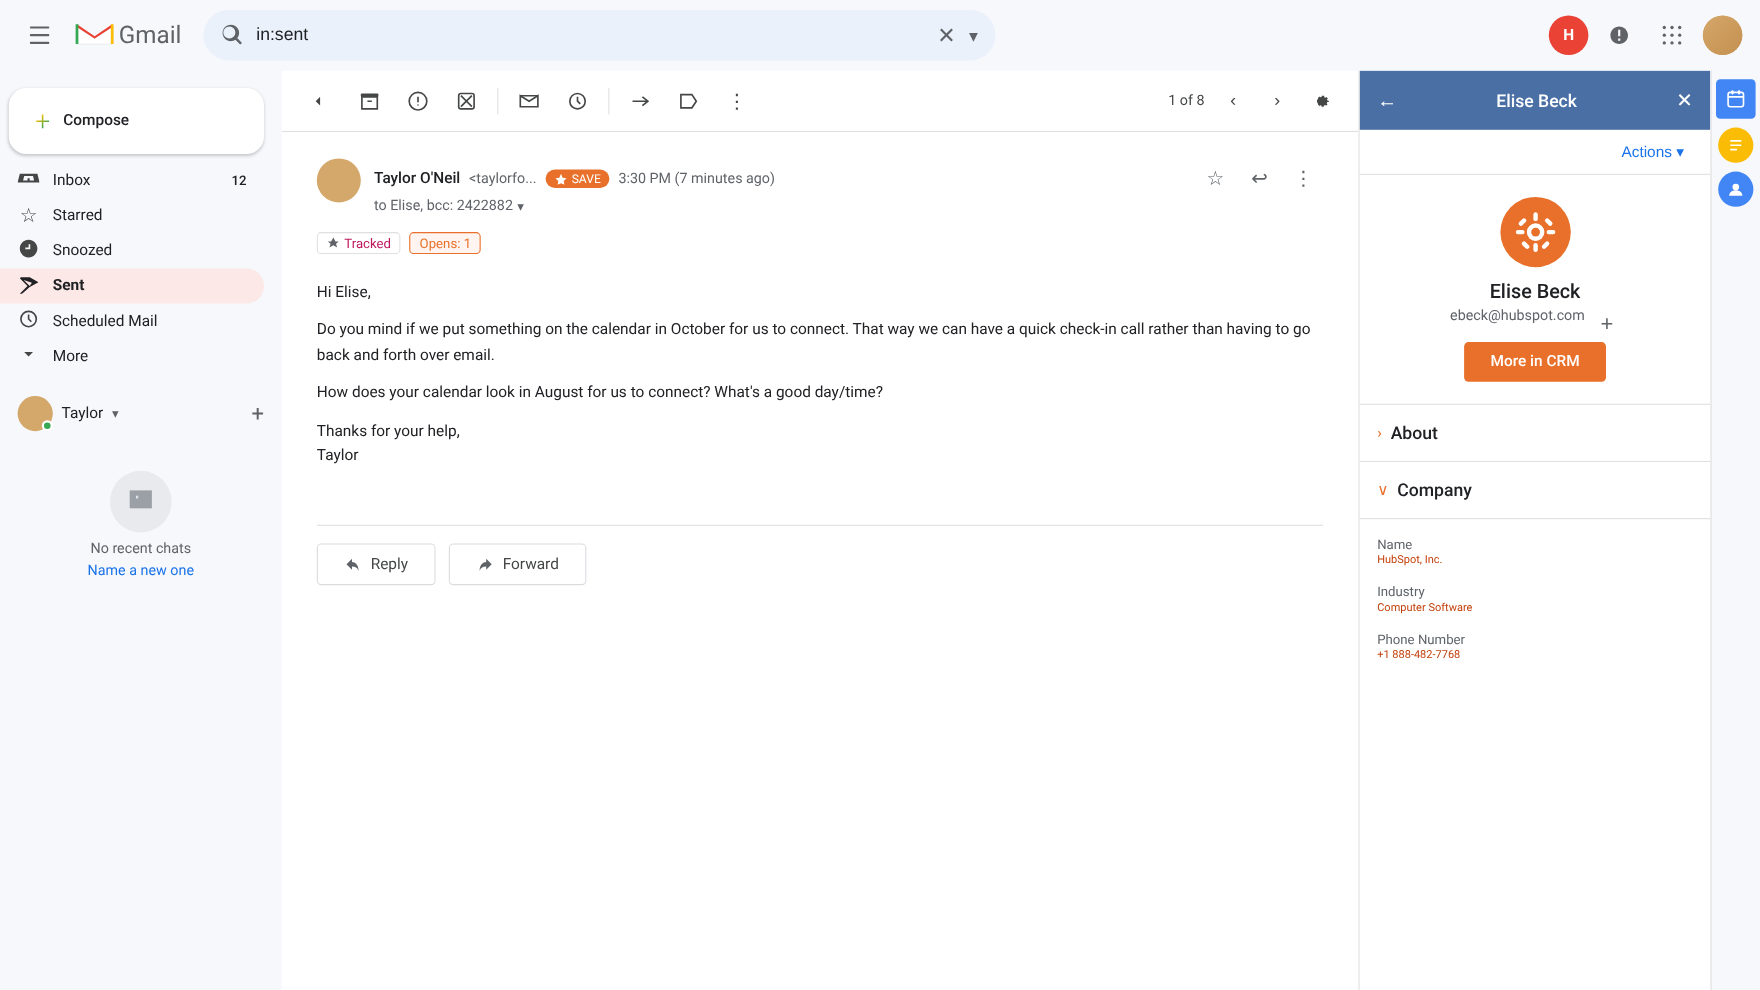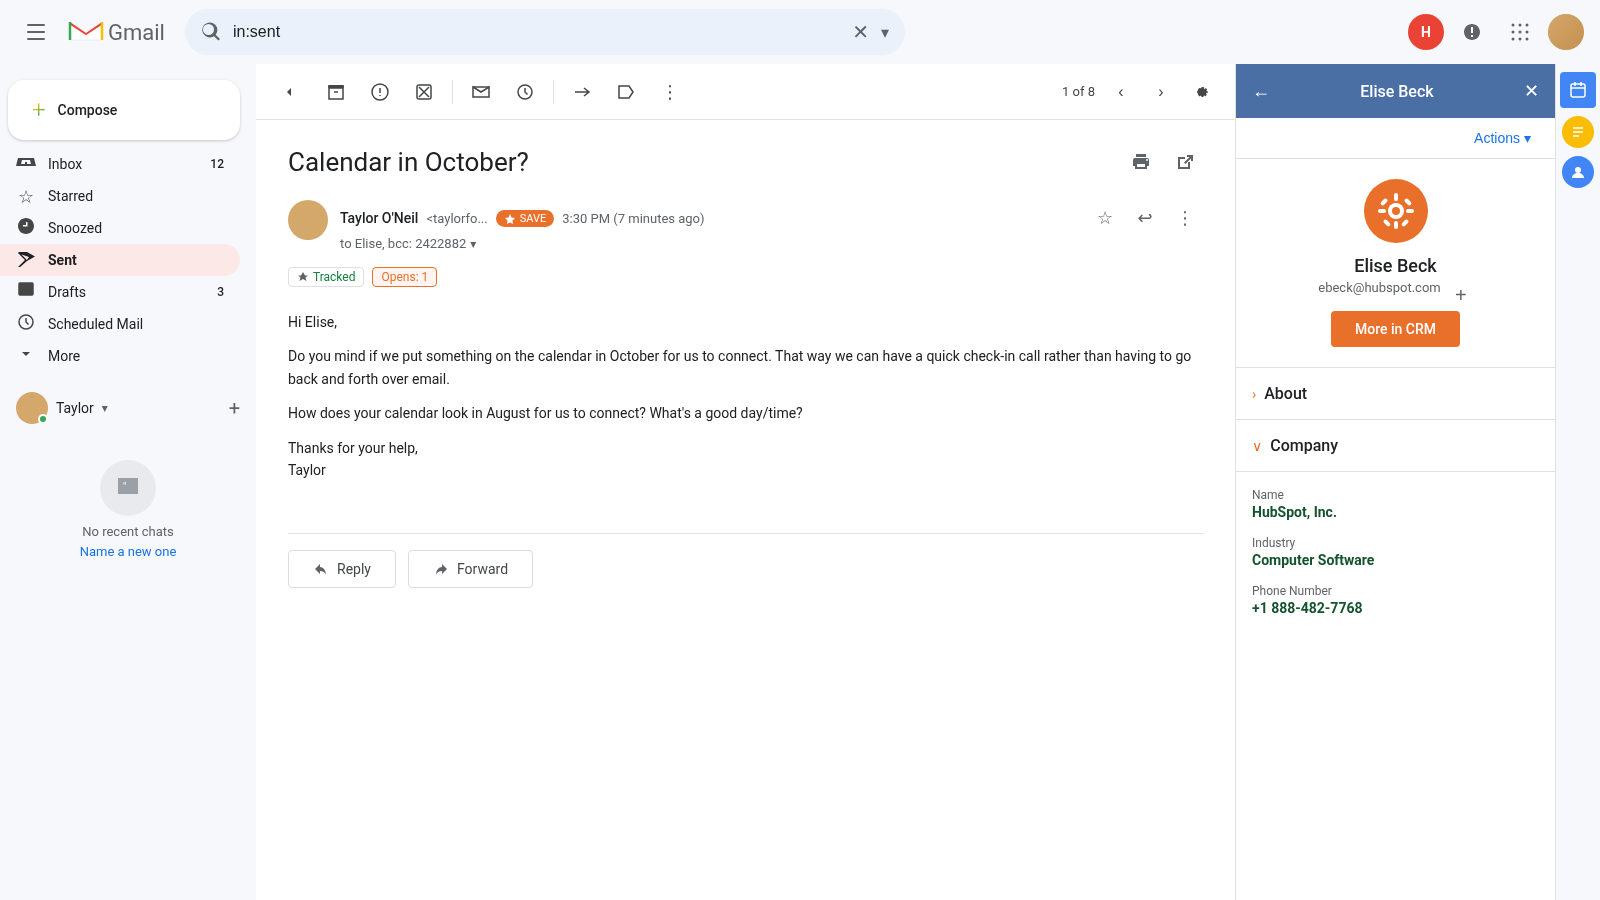--- a/index.html
+++ b/index.html
@@ -71,21 +71,21 @@
     .email-from-row { display: flex; align-items: center; gap: 8px; flex-wrap: wrap; }
     .email-from-name { font-size: 14px; font-weight: 500; color: #202124; }
     .save-badge { background: #e8702a; color: white; font-size: 11px; padding: 2px 8px; border-radius: 12px; display: flex; align-items: center; gap: 4px; cursor: pointer; }
     .email-time { font-size: 13px; color: #5f6368; }
     .email-actions { display: flex; gap: 4px; margin-left: auto; }
     .email-action-btn { width: 36px; height: 36px; border: none; background: none; cursor: pointer; border-radius: 50%; display: flex; align-items: center; justify-content: center; color: #5f6368; font-size: 18px; }
     .email-to { font-size: 13px; color: #5f6368; display: flex; align-items: center; gap: 4px; }
     .email-to-dropdown { cursor: pointer; color: #5f6368; font-size: 12px; }
 
     .tracking-badges { display: flex; gap: 8px; margin: 8px 0; }
-    .tracked-badge { border: 1px solid #e0e0e0; border-radius: 4px; padding: 2px 8px; font-size: 12px; color: #15803d; display: flex; align-items: center; gap: 4px; }
+    .tracked-badge { border: 1px solid #e0e0e0; border-radius: 4px; padding: 2px 8px; font-size: 12px; color: #be185d; display: flex; align-items: center; gap: 4px; }
     .opens-badge { border: 1px solid #e8702a; border-radius: 4px; padding: 2px 8px; font-size: 12px; color: #e8702a; background: #fff4ef; text-align: center; }
 
     .email-body { font-size: 14px; line-height: 1.6; color: #202124; padding: 16px 0; }
     .email-body p { margin-bottom: 12px; }
 
     .reply-buttons { display: flex; gap: 12px; margin-top: 24px; padding: 16px 0; border-top: 1px solid #e0e0e0; }
     .reply-btn { border: 1px solid #dadce0; background: white; border-radius: 4px; padding: 10px 24px; font-size: 14px; cursor: pointer; display: flex; align-items: center; gap: 8px; color: #444746; font-family: inherit; }
 
     
     .right-panel { width: 320px; flex-shrink: 0; border-left: 1px solid #e0e0e0; display: flex; flex-direction: column; background: white; overflow-y: auto; }
@@ -104,21 +104,21 @@
     .add-contact-btn { width: 24px; height: 24px; border: none; background: none; cursor: pointer; color: #5f6368; font-size: 20px; }
     .open-crm-btn { background: #e8702a; color: white; border: none; border-radius: 4px; padding: 10px 24px; font-size: 14px; cursor: pointer; font-family: inherit; font-weight: 500; }
 
     .section-header { padding: 16px; display: flex; align-items: center; gap: 8px; cursor: pointer; border-bottom: 1px solid #e0e0e0; }
     .section-chevron { color: #e8702a; font-size: 14px; }
     .section-title { font-size: 16px; font-weight: 500; color: #202124; }
 
     .company-section { padding: 16px; }
     .company-field { margin-bottom: 16px; }
     .company-field-label { font-size: 12px; color: #5f6368; margin-bottom: 2px; }
-    .company-field-value { font-size: 14px; color: #14532d; font-weight: bold; }
+    .company-field-value { font-size: 10px; color: #c2410c; }
 
     
     .calendar-icon-btn { width: 36px; height: 36px; background: #4285f4; border-radius: 4px; display: flex; align-items: center; justify-content: center; cursor: pointer; flex-shrink: 0; }
   </style>
 </head>
 <body>
 
 <div class="topbar">
   <button class="hamburger-btn">
     <svg width="18" height="18" viewBox="0 0 18 18" fill="#5f6368">
@@ -210,30 +210,20 @@
 
     <div class="nav-item active">
       <span class="nav-icon">
         <svg width="18" height="18" viewBox="0 0 18 18" fill="#202124">
             <path d="M2.01 3L1 4l7 7-7 7 1.01 1L10 12l8-4.5L10 3 2.01 3zM10 11l-5.5-5.5 7.5 2.5-2 3z"></path>
           </svg>
       </span>
       <span class="nav-label">Sent</span>
     </div>
 
-    <div class="nav-item">
-      <span class="nav-icon">
-        <svg width="18" height="18" viewBox="0 0 18 18" fill="#444746">
-            <path d="M2 2h14v12H2V2zm0 0v12M12 2l-4 4-4-4"></path>
-            <rect x="2" y="2" width="14" height="12" rx="1" fill="none" stroke="#444746" stroke-width="1.5"></rect>
-          </svg>
-      </span>
-      <span class="nav-label">Drafts</span>
-      <span class="nav-badge">3</span>
-    </div>
 
     <div class="nav-item">
       <span class="nav-icon">
         <svg width="18" height="18" viewBox="0 0 18 18" fill="#444746">
             <circle cx="9" cy="9" r="7" fill="none" stroke="#444746" stroke-width="1.5"></circle>
             <path d="M9 5v4l2.5 2.5" stroke="#444746" stroke-width="1.5" fill="none"></path>
           </svg>
       </span>
       <span class="nav-label">Scheduled Mail</span>
     </div>
@@ -328,35 +318,20 @@
         <button class="settings-btn">
           <svg width="18" height="18" viewBox="0 0 18 18" fill="#444746">
               <path d="M9 5.5A3.5 3.5 0 1 0 9 12.5A3.5 3.5 0 0 0 9 5.5zM9 11A2 2 0 1 1 9 7A2 2 0 0 1 9 11z"></path>
               <path d="M16 8.5h-1.1a6 6 0 0 0-.5-1.2l.8-.8-1.4-1.4-.8.8a6 6 0 0 0-1.2-.5V4H9.5v1.1a6 6 0 0 0-1.2.5l-.8-.8L6.1 6.2l.8.8A6 6 0 0 0 6.4 8H5.3v2h1.1a6 6 0 0 0 .5 1.2l-.8.8 1.4 1.4.8-.8a6 6 0 0 0 1.2.5V14h2v-1.1a6 6 0 0 0 1.2-.5l.8.8 1.4-1.4-.8-.8a6 6 0 0 0 .5-1.2H16v-2z" fill="#444746"></path>
             </svg>
         </button>
       </div>
     </div>
 
     <div class="email-content">
-      <div class="email-subject">
-        <span>Calendar in October?</span>
-        <div class="email-subject-icons">
-          <button class="subject-icon-btn">
-            <svg width="20" height="20" viewBox="0 0 20 20" fill="#5f6368">
-                <path d="M5 5V2h10v3H5zm-3 9h2v3h12v-3h2V8a2 2 0 0 0-2-2H4a2 2 0 0 0-2 2v6zm4 1v-3h8v3H6zm10-6a1 1 0 1 1 0-2 1 1 0 0 1 0 2z"></path>
-              </svg>
-          </button>
-          <button class="subject-icon-btn">
-            <svg width="20" height="20" viewBox="0 0 20 20" fill="#5f6368">
-                <path d="M12 3v2h2.59L9 10.59 10.41 12 16 6.41V9h2V3h-6zM3 5v12h12v-7h-2v5H5V7h5V5H3z"></path>
-              </svg>
-          </button>
-        </div>
-      </div>
 
       <div class="email-header">
         <div class="sender-avatar"></div>
         <div class="email-meta">
           <div class="email-from-row">
             <span class="email-from-name">Taylor O'Neil</span>
             <span style="font-size:13px;color:#5f6368;">&lt;taylorfo...</span>
             <div class="save-badge">
               <svg width="12" height="12" viewBox="0 0 12 12" fill="white">
                   <path d="M6 2L7.5 5.5 11 6 8.5 8.5 9 12 6 10.5 3 12l.5-3.5L1 6l3.5-.5z"></path>

